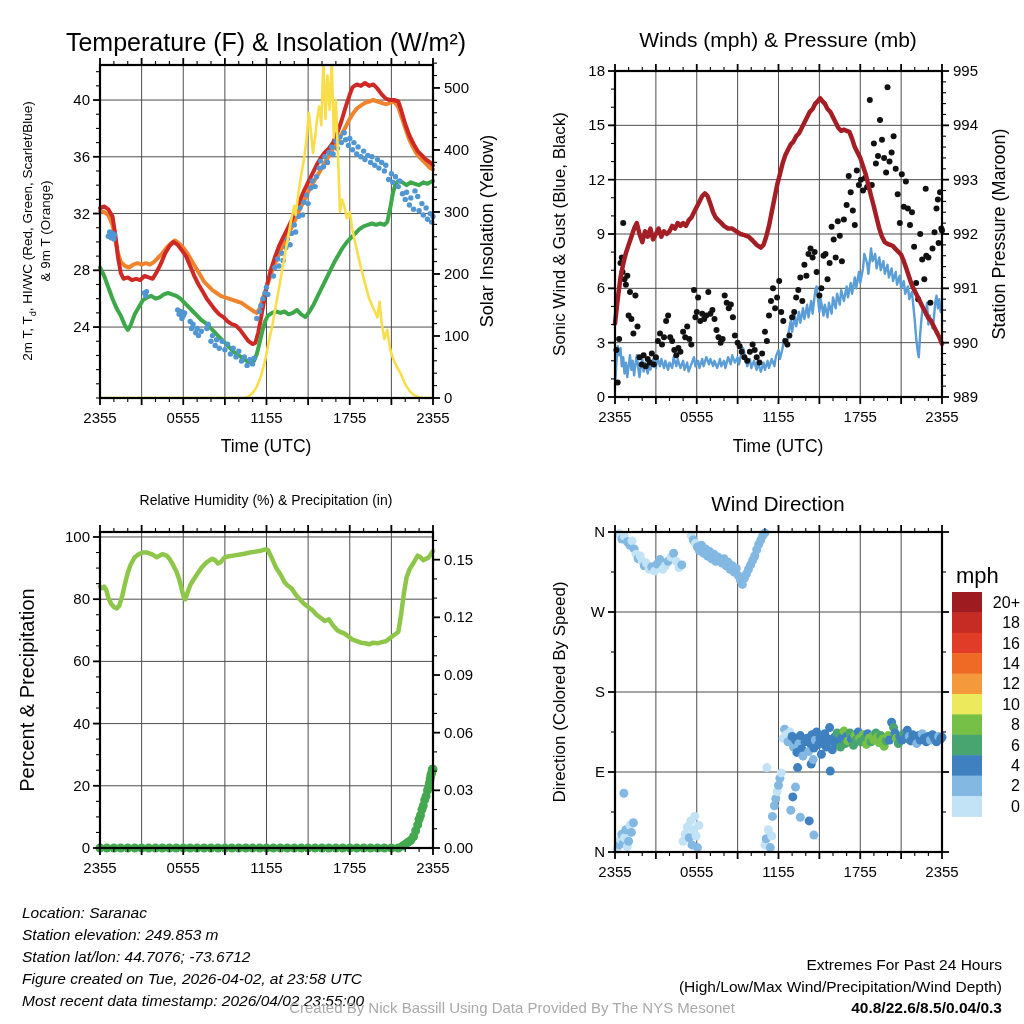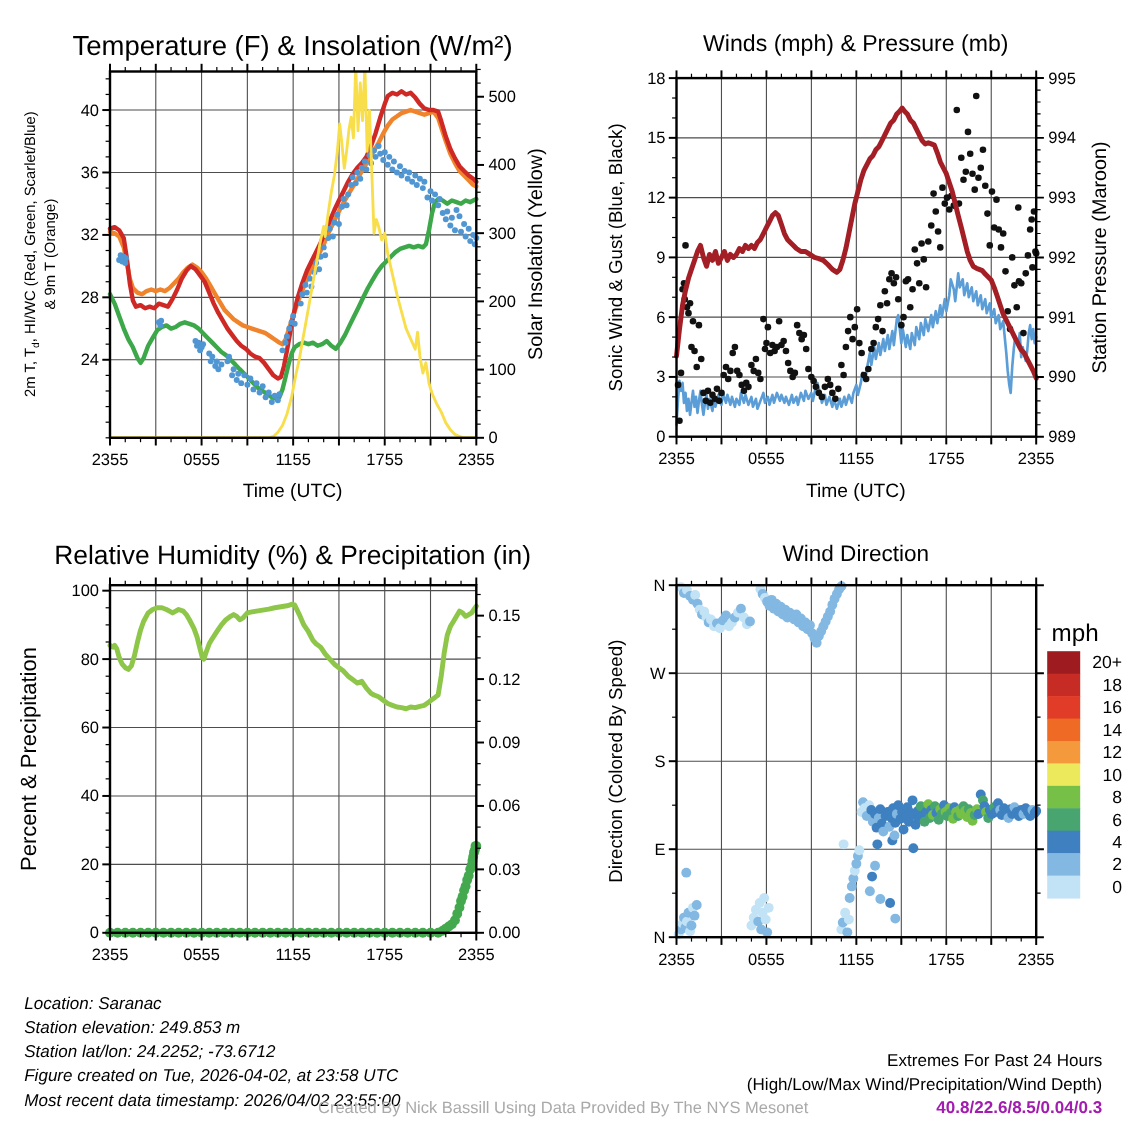--- a/index.html
+++ b/index.html
@@ -1089,45 +1089,45 @@
       <rect x="952" y="755.2" width="30" height="20.9" fill="#3e80c0"></rect>
       <text x="1020" y="770.9000000000001" text-anchor="end" font-size="16">4</text>
       <rect x="952" y="775.6" width="30" height="20.9" fill="#82b8e2"></rect>
       <text x="1020" y="791.3000000000001" text-anchor="end" font-size="16">2</text>
       <rect x="952" y="796" width="30" height="20.9" fill="#c2e3f5"></rect>
       <text x="1020" y="811.7" text-anchor="end" font-size="16">0</text>
     </svg>
 
   <div class="ctitle" style="left:6px;top:28px;width:520px;font-size:25px;">Temperature (F) &amp; Insolation (W/m²)</div>
   <div class="ctitle" style="left:518px;top:28px;width:520px;font-size:21px;">Winds (mph) &amp; Pressure (mb)</div>
-  <div class="ctitle" style="left:6px;top:492px;width:520px;font-size:24px;">Relative Humidity (%) &amp; Precipitation (in)</div>
+  <div class="ctitle" style="left:6px;top:492px;width:520px;font-size:14px;">Relative Humidity (%) &amp; Precipitation (in)</div>
   <div class="ctitle" style="left:518px;top:492px;width:520px;font-size:20.5px;">Wind Direction</div>
 
   <div class="rot" style="left:-154px;top:215px;width:380px;height:32px;font-size:13.5px;">
     <div><span>2m T, T</span><sub>d</sub><span>, HI/WC (Red, Green, Scarlet/Blue)</span></div>
     <div>&amp; 9m T (Orange)</div>
   </div>
   <div class="rot" style="left:368px;top:220px;width:240px;height:22px;font-size:18px;">Solar Insolation (Yellow)</div>
   <div class="rot" style="left:420px;top:224px;width:280px;height:20px;font-size:17px;">Sonic Wind &amp; Gust (Blue, Black)</div>
   <div class="rot" style="left:870px;top:223px;width:260px;height:22px;font-size:18px;">Station Pressure (Maroon)</div>
   <div class="rot" style="left:-102px;top:678px;width:260px;height:24px;font-size:20px;">Percent &amp; Precipitation</div>
   <div class="rot" style="left:420px;top:682px;width:280px;height:20px;font-size:17px;">Direction (Colored By Speed)</div>
 
   <div class="ctitle" style="left:116px;top:436px;width:300px;font-size:17.5px;">Time (UTC)</div>
   <div class="ctitle" style="left:628px;top:436px;width:300px;font-size:17.5px;">Time (UTC)</div>
 
   <div class="abs" style="left:956px;top:563px;width:100px;text-align:left;font-size:22px;">mph</div>
 
   <div class="fleft">
     <div>Location: Saranac</div>
     <div>Station elevation: 249.853 m</div>
-    <div>Station lat/lon: 24.2252; -73.6712</div>
+    <div>Station lat/lon: 44.7076; -73.6712</div>
     <div>Figure created on Tue, 2026-04-02, at 23:58 UTC</div>
     <div>Most recent data timestamp: 2026/04/02 23:55:00</div>
   </div>
   <div class="fright">
     <div>Extremes For Past 24 Hours</div>
     <div>(High/Low/Max Wind/Precipitation/Wind Depth)</div>
-    <div class="red" id="extremes-values" style="color: #a21caf;">40.8/22.6/8.5/0.04/0.3</div>
+    <div class="red" id="extremes-values" style="color: #000000;">40.8/22.6/8.5/0.04/0.3</div>
   </div>
   <div class="credit">Created By Nick Bassill Using Data Provided By The NYS Mesonet</div>
 
 </div>
 
 </body></html>

